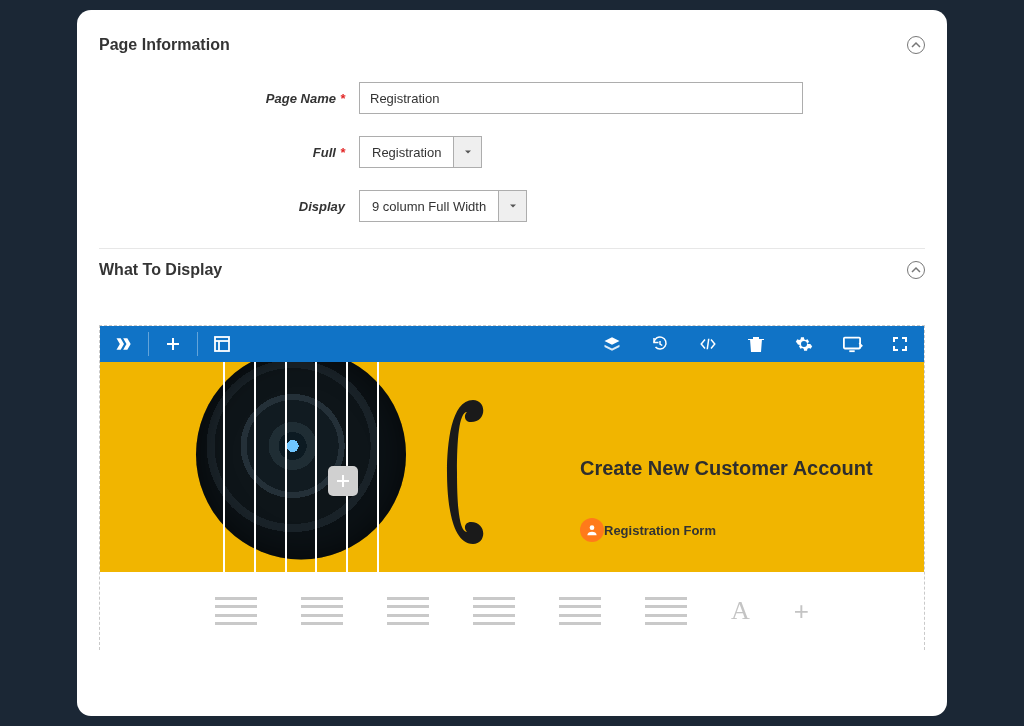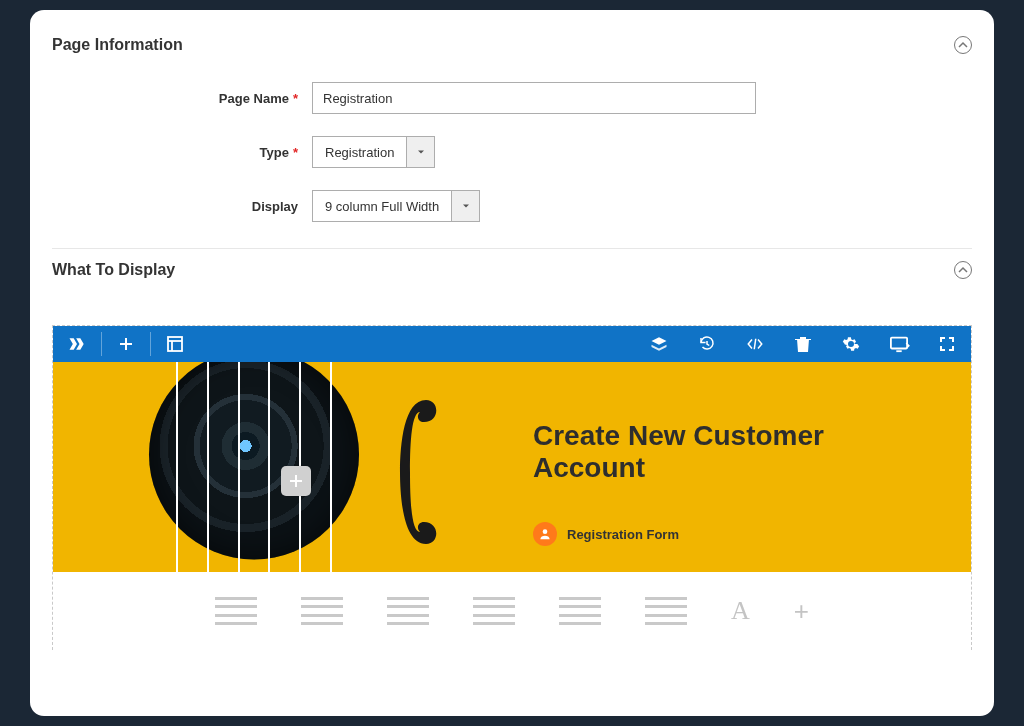--- a/index.html
+++ b/index.html
@@ -6,21 +6,21 @@
   body {
     background: #1b2735;
     font-family: -apple-system, BlinkMacSystemFont, "Segoe UI", Helvetica, Arial, sans-serif;
     font-size: 14px;
     color: #333;
     padding: 10px;
   }
   .panel {
     background: #fff;
     border-radius: 14px;
-    width: 964px;
+    width: 870px;
     height: 706px;
     margin: 0 auto;
     padding: 18px 22px;
     overflow: hidden;
   }
   .section-header {
     display: flex;
     justify-content: space-between;
     align-items: center;
     padding: 8px 0 18px 0;
@@ -45,20 +45,21 @@
     align-items: center;
     margin-bottom: 22px;
   }
   .form-label-cell {
     width: 260px;
     text-align: right;
     padding-right: 14px;
     font-size: 13px;
     font-weight: 600;
     color: #333;
+    font-style: italic;
   }
   .req { color: #e22626; margin-left: 4px; }
   .text-input {
     height: 32px;
     border: 1px solid #adadad;
     padding: 0 10px;
     font-size: 13px;
     color: #333;
     background: #fff;
   }
@@ -166,29 +167,29 @@
     position: absolute;
     left: 333px; top: 20px;
     width: 60px; height: 180px;
   }
   .hero-right {
     position: absolute;
     left: 480px; top: 58px;
     right: 30px;
   }
   .hero-title {
-    font-size: 28px;
+    font-size: 20px;
     font-weight: 700;
     color: #2e2e2e;
+    margin-top: 37px;
   }
   .component-chip {
     margin-top: 38px;
     display: flex;
     align-items: center;
-    gap: 10px;
     font-size: 13px;
     font-weight: 600;
     color: #333;
   }
   .avatar-icon {
     width: 24px; height: 24px;
     background: #ff7a1a;
     border-radius: 50%;
     display: flex; align-items: center; justify-content: center;
   }
@@ -230,21 +231,21 @@
   <div class="form-area">
     <div class="form-row">
       <div class="form-label-cell">
         <span>Page Name</span><span class="req">*</span>
       </div>
       <input class="text-input wide" type="text" value="Registration" style="">
     </div>
 
     <div class="form-row">
       <div class="form-label-cell">
-        <span>Type</span><span class="req">*</span>
+        <span>Full</span><span class="req">*</span>
       </div>
       <div class="select-wrap">
         <div class="select-text">Registration</div>
         <div class="select-caret">
           <svg width="8" height="8" viewBox="0 0 8 8">
               <path d="M1 2.5 L4 5.5 L7 2.5 Z" fill="#555"></path>
             </svg>
         </div>
       </div>
     </div>

